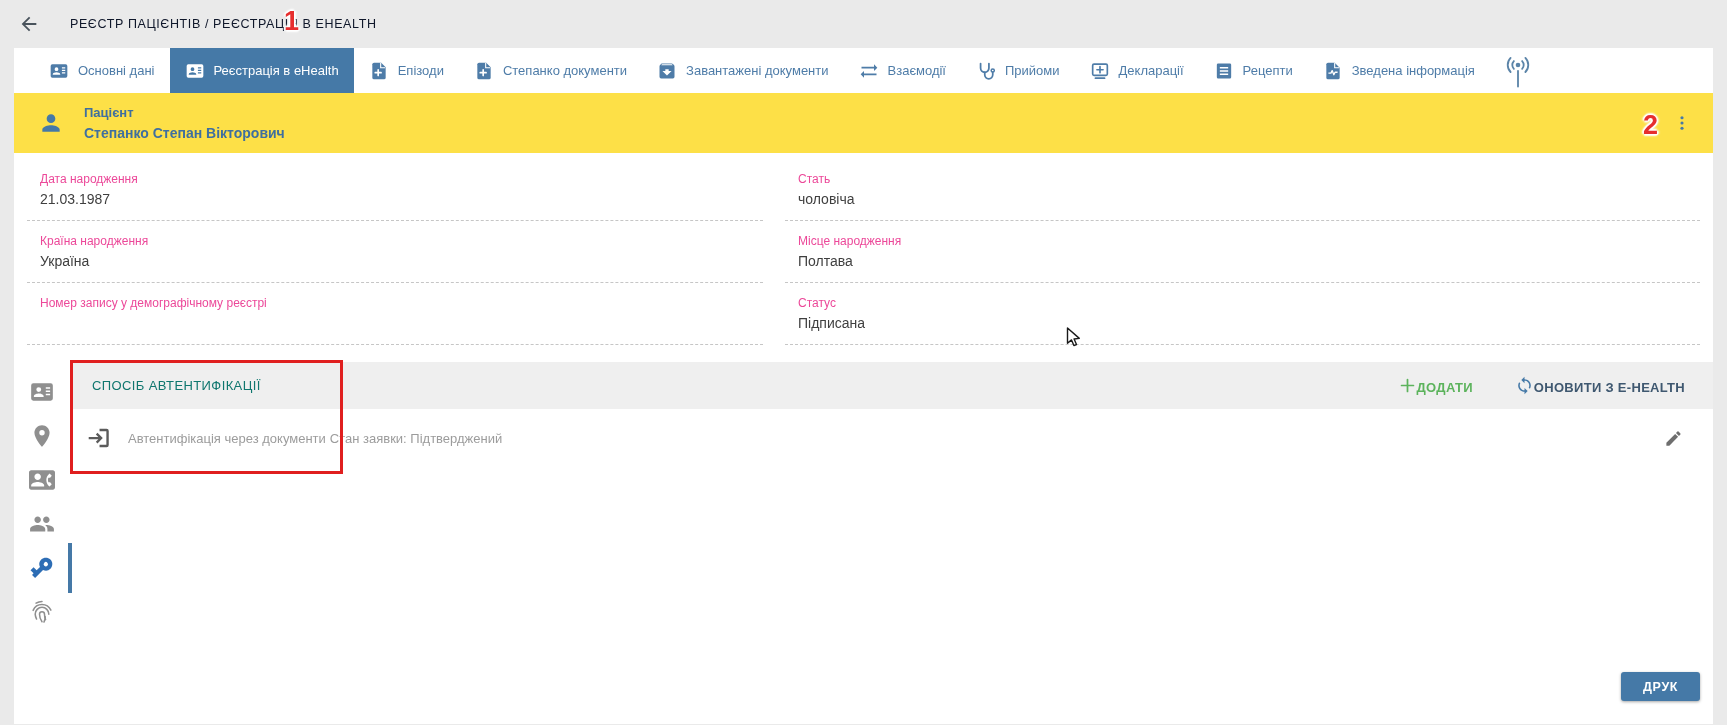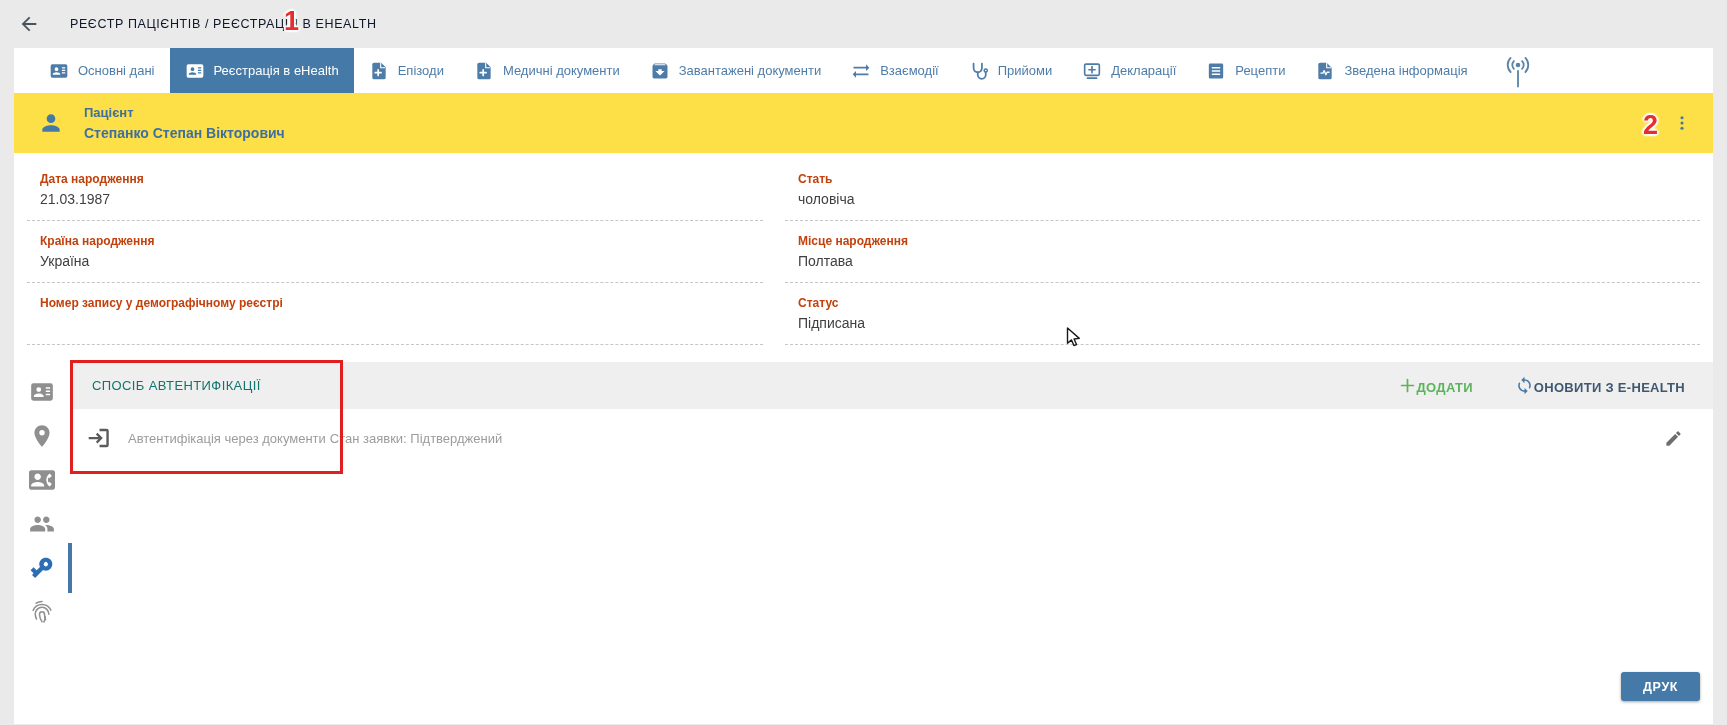--- a/index.html
+++ b/index.html
@@ -29,21 +29,21 @@
   .pavatar{width:26px;height:26px;color:#4579a7;display:inline-flex;}
   .pavatar svg{width:26px;height:26px;}
   .pinfo{margin-left:20px;display:flex;flex-direction:column;gap:5px;}
   .prole{font-size:13px;font-weight:700;color:#3f6f9f;}
   .pname{font-size:14px;font-weight:700;color:#3f6f9f;}
   .kebab{margin-left:auto;width:18px;height:22px;color:#4579a7;display:inline-flex;cursor:pointer;}
   .kebab svg{width:18px;height:22px;}
   
   .details{display:grid;grid-template-columns:736px 1fr;column-gap:22px;padding:6px 13px 17px 13px;background:#fff;}
   .field{padding:13px 0 12px 13px;border-bottom:1px dashed #c6c6c6;}
-  .flabel{font-size:12px;line-height:14px;color:#c2410c;margin-bottom:5px;font-weight:bold;}
+  .flabel{font-size:12px;line-height:14px;color:#ec4899;margin-bottom:5px;}
   .fvalue{font-size:14px;line-height:17px;color:#3f3f3f;min-height:17px;}
   
   .authwrap{display:flex;height:293px;}
   .sidebar{width:56px;padding-top:8px;display:flex;flex-direction:column;align-items:stretch;}
   .sideitem{position:relative;height:44px;display:flex;align-items:center;justify-content:center;color:#8f8f8f;cursor:pointer;}
   .sideitem svg{width:26px;height:26px;}
   .sideitem.active{color:#2d6db5;}
   .sideitem.active::after{content:"";position:absolute;right:-2px;top:-3px;bottom:-3px;width:4px;background:#4579a7;}
   .authmain{flex:1;display:flex;flex-direction:column;}
   .authheader{height:47px;background:#efefef;display:flex;align-items:center;padding:0 28px 0 22px;}
@@ -113,21 +113,21 @@
         <span>Епізоди</span>
       </div>
       <div class="tab">
         <span class="ticon">
           <svg viewBox="0 0 24 24">
               <path fill="currentColor" d="M14.6 2H6a2 2 0 0 0-2 2v16a2 2 0 0 0 2 2h12a2 2 0 0 0 2-2V7.4L14.6 2z"></path>
               <path d="M14 2.5V8h5.5" fill="none" stroke="#fff" stroke-width="1.3"></path>
               <path d="M11 10.5v7M7.5 14h7" fill="none" stroke="#fff" stroke-width="2" stroke-linecap="round"></path>
             </svg>
         </span>
-        <span>Медичні документи</span>
+        <span>Степанко документи</span>
       </div>
       <div class="tab">
         <span class="ticon">
           <svg viewBox="0 0 24 24">
               <path fill="currentColor" d="M20.54 5.23L19.15 3.55A1.98 1.98 0 0 0 17.6 3H6.4c-.63 0-1.19.21-1.56.55L3.46 5.23C3.17 5.57 3 6.02 3 6.5V19a2 2 0 0 0 2 2h14a2 2 0 0 0 2-2V6.5c0-.48-.17-.93-.46-1.27zM12 17.5L6.5 12H10v-2h4v2h3.5L12 17.5zM5.12 5l.81-1h12l.94 1H5.12z"></path>
             </svg>
         </span>
         <span>Завантажені документи</span>
       </div>
       <div class="tab">

